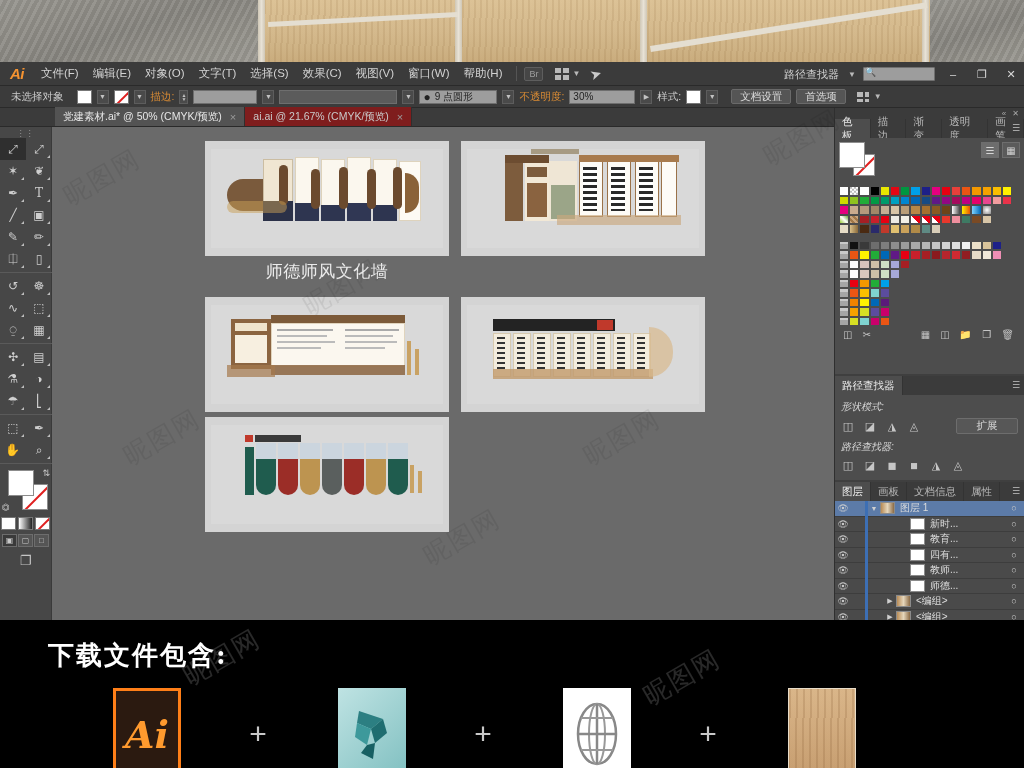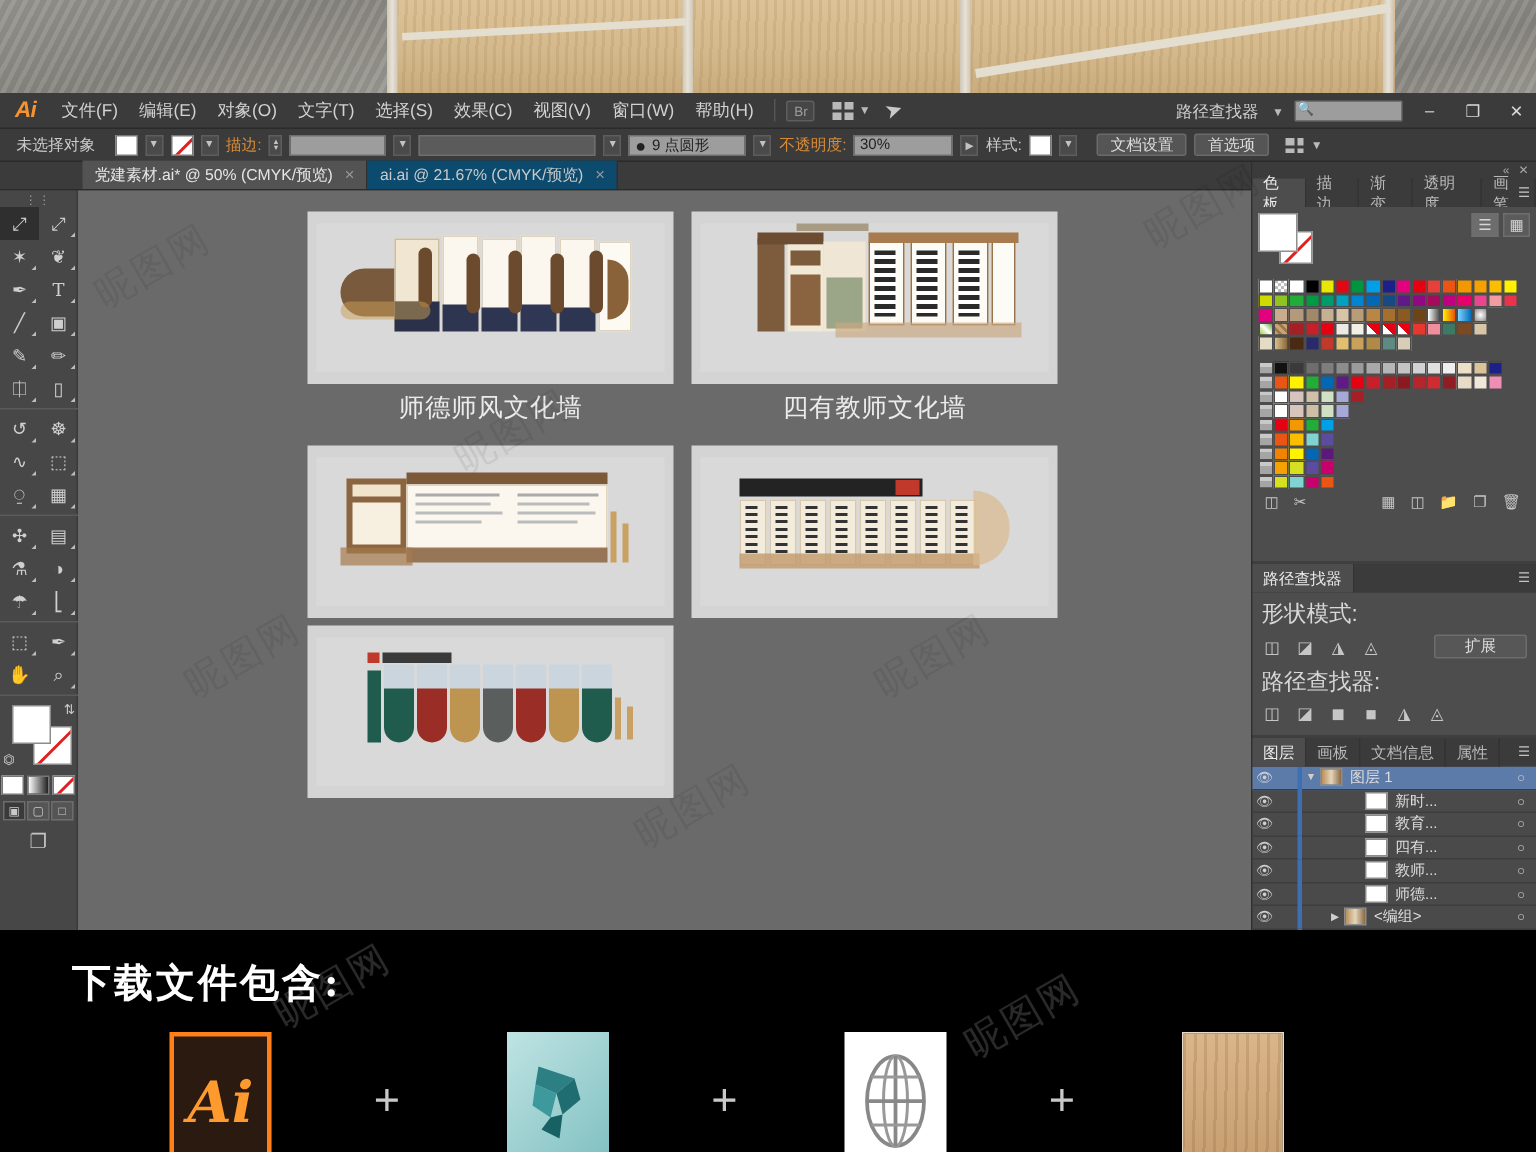--- a/index.html
+++ b/index.html
@@ -133,21 +133,21 @@
 
   
   .doctabs {
     display: flex; align-items: flex-end; height: 19px;
     background: #3b3b3b; border-bottom: 1px solid #2a2a2a; padding-left: 55px;
   }
   .dbl-arrow { color: #b0b0b0; font-size: 9px; position: absolute; left: 6px; top: 112px; }
   .doctab {
     height: 19px; display: flex; align-items: center; gap: 8px;
     padding: 0 8px; font-size: 10.5px; color: #c9c9c9;
-    background: #0c4a6e; border-right: 1px solid #2f2f2f;
+    background: #7f1d1d; border-right: 1px solid #2f2f2f;
   }
   .doctab.active { background: #535353; color: #e6e6e6; }
   .doctab .x { color: #9a9a9a; font-size: 11px; }
 
   
   .toolbar {
     position: absolute; left: 0; top: 65px; width: 52px; bottom: 0;
     background: #474747; border-right: 1px solid #3a3a3a;
     padding-top: 2px;
   }
@@ -277,21 +277,21 @@
   .sw-folder {
     width: 10.2px; height: 9.5px; border: .5px solid #4d4d4d;
     background: linear-gradient(180deg,#c9c9c9 0 35%,#a5a5a5 35% 100%);
   }
   .sw-footer {
     display: flex; align-items: center; gap: 10px; padding: 3px 4px 1px;
     color: #c6c6c6; font-size: 10px;
   }
 
   .pf-body { background: #4d4d4d; padding: 5px 6px 6px; }
-  .pf-label { color: #d7d7d7; font-size: 15px; margin-bottom: 4px; }
+  .pf-label { color: #d7d7d7; font-size: 10px; margin-bottom: 4px; font-style: italic; }
   .pf-row { display: flex; align-items: center; gap: 8px; margin-bottom: 6px; }
   .pf-btn {
     width: 14px; height: 14px; color: #c6c6c6; font-size: 11px;
     display: flex; align-items: center; justify-content: center;
   }
   .pf-expand {
     margin-left: auto; height: 16px; min-width: 62px; background: #575757;
     border: 1px solid #6d6d6d; border-radius: 2px; color: #ddd; font-size: 10.5px;
     display: flex; align-items: center; justify-content: center;
   }
@@ -569,21 +569,20 @@
               <div class="panel" style="left:146px;top:20px;width:24px;height:56px;background:#fdfbf6;border:1.5px solid #9a7249"></div>
               <div class="panel" style="left:174px;top:20px;width:24px;height:56px;background:#fdfbf6;border:1.5px solid #9a7249"></div>
               <div class="panel" style="left:200px;top:20px;width:16px;height:56px;background:#fdfbf6;border:1.5px solid #9a7249"></div>
               <div class="panel" style="left:122px;top:26px;width:14px;height:44px;background:repeating-linear-gradient(180deg,#2a2a2a 0 3px,#fff 3px 6px)"></div>
               <div class="panel" style="left:150px;top:26px;width:14px;height:44px;background:repeating-linear-gradient(180deg,#2a2a2a 0 3px,#fff 3px 6px)"></div>
               <div class="panel" style="left:178px;top:26px;width:14px;height:44px;background:repeating-linear-gradient(180deg,#2a2a2a 0 3px,#fff 3px 6px)"></div>
               <div class="panel" style="left:118px;top:14px;width:100px;height:7px;background:#a87b4e"></div>
               <div class="panel" style="left:96px;top:74px;width:124px;height:10px;background:#c9a87e;opacity:.65"></div>
               <div class="panel" style="left:70px;top:8px;width:48px;height:5px;background:#9a8b6e;opacity:.8"></div>
             </div>
-            <div class="art-caption">四有教师文化墙</div>
           </div>
         </div>
 
         <div class="art-row">
           <div class="art-cell">
             <div class="art-thumb">
               <div class="w-bg"></div>
               <div class="panel" style="left:26px;top:22px;width:40px;height:50px;background:#8b6440"></div>
               <div class="panel" style="left:30px;top:26px;width:32px;height:8px;background:#f0e4cd"></div>
               <div class="panel" style="left:30px;top:38px;width:32px;height:28px;background:#f7efe0"></div>

